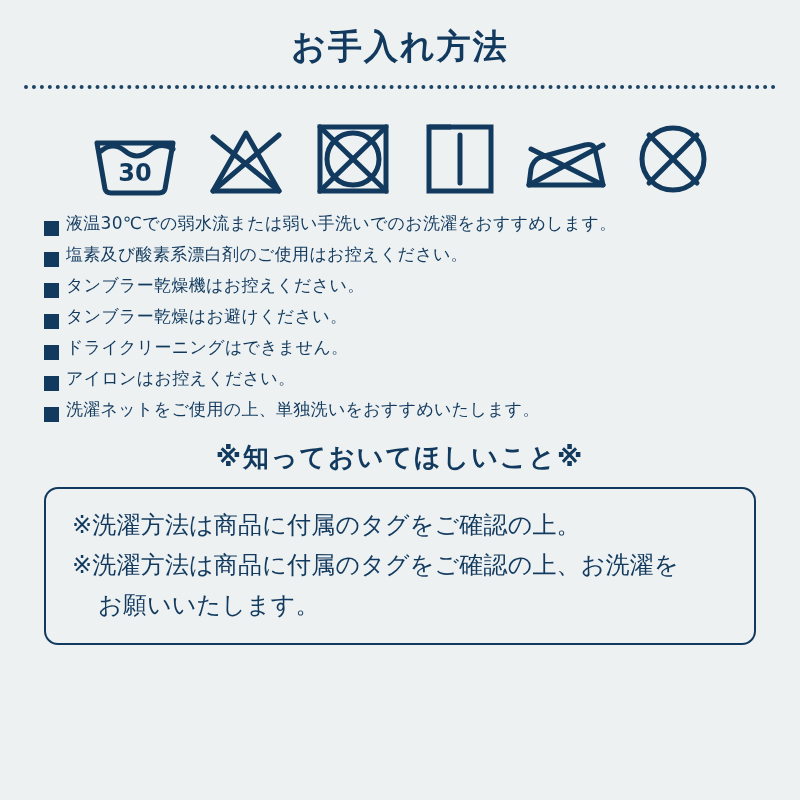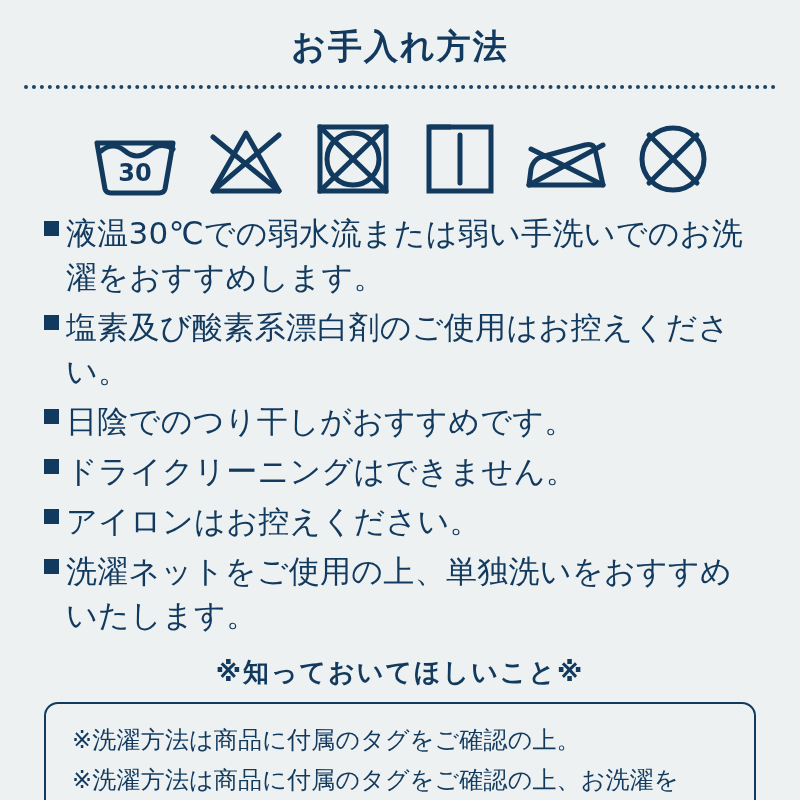--- a/index.html
+++ b/index.html
@@ -54,21 +54,21 @@
     display: block;
   }
 
   
   .list {
     margin: 14px 44px 0 44px;
   }
   .list-item {
     display: flex;
     align-items: flex-start;
-    font-size: 31px;
+    font-size: 17px;
     line-height: 1.42;
     color: #123a5e;
     margin-bottom: 6px;
     letter-spacing: 0.3px;
   }
   .bullet {
     flex: 0 0 auto;
     width: 15px;
     height: 15px;
     background: #123a5e;
@@ -177,21 +177,25 @@
     <div class="list-item">
       <span class="bullet"></span>
       <span class="item-text">液温30℃での弱水流または弱い手洗いでのお洗濯をおすすめします。</span>
     </div>
     <div class="list-item">
       <span class="bullet"></span>
       <span class="item-text">塩素及び酸素系漂白剤のご使用はお控えください。</span>
     </div>
     <div class="list-item">
       <span class="bullet"></span>
-      <span class="item-text">日陰でのつり干しがおすすめです。</span>
+      <span class="item-text">タンブラー乾燥機はお控えください。</span>
+    </div>
+    <div class="list-item">
+      <span class="bullet"></span>
+      <span class="item-text">タンブラー乾燥はお避けください。</span>
     </div>
     <div class="list-item">
       <span class="bullet"></span>
       <span class="item-text">ドライクリーニングはできません。</span>
     </div>
     <div class="list-item">
       <span class="bullet"></span>
       <span class="item-text">アイロンはお控えください。</span>
     </div>
     <div class="list-item">

